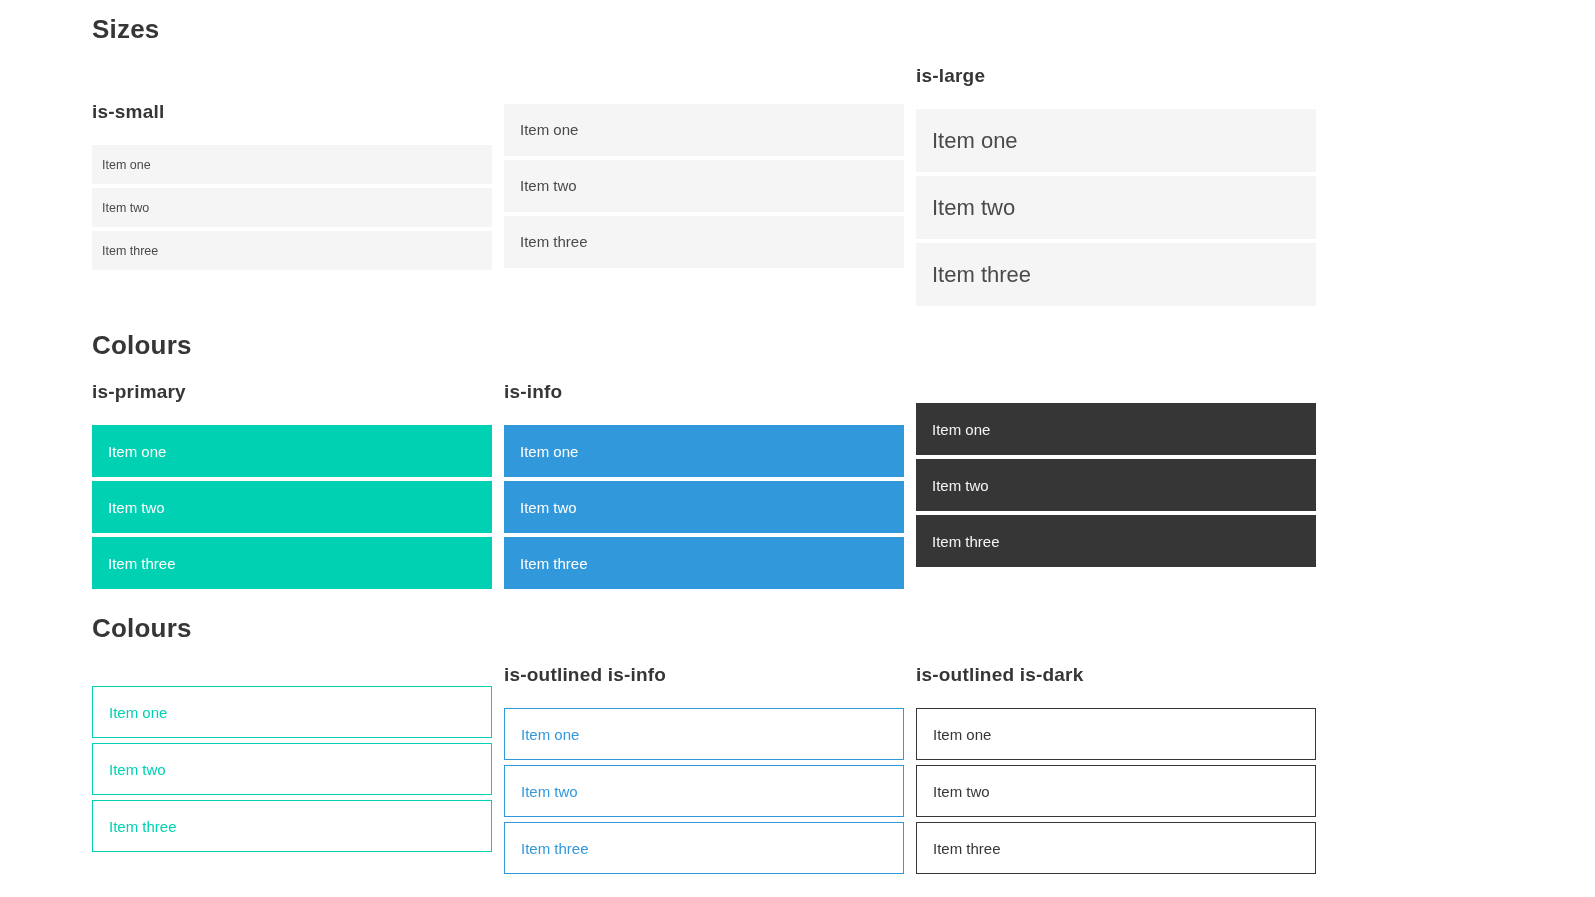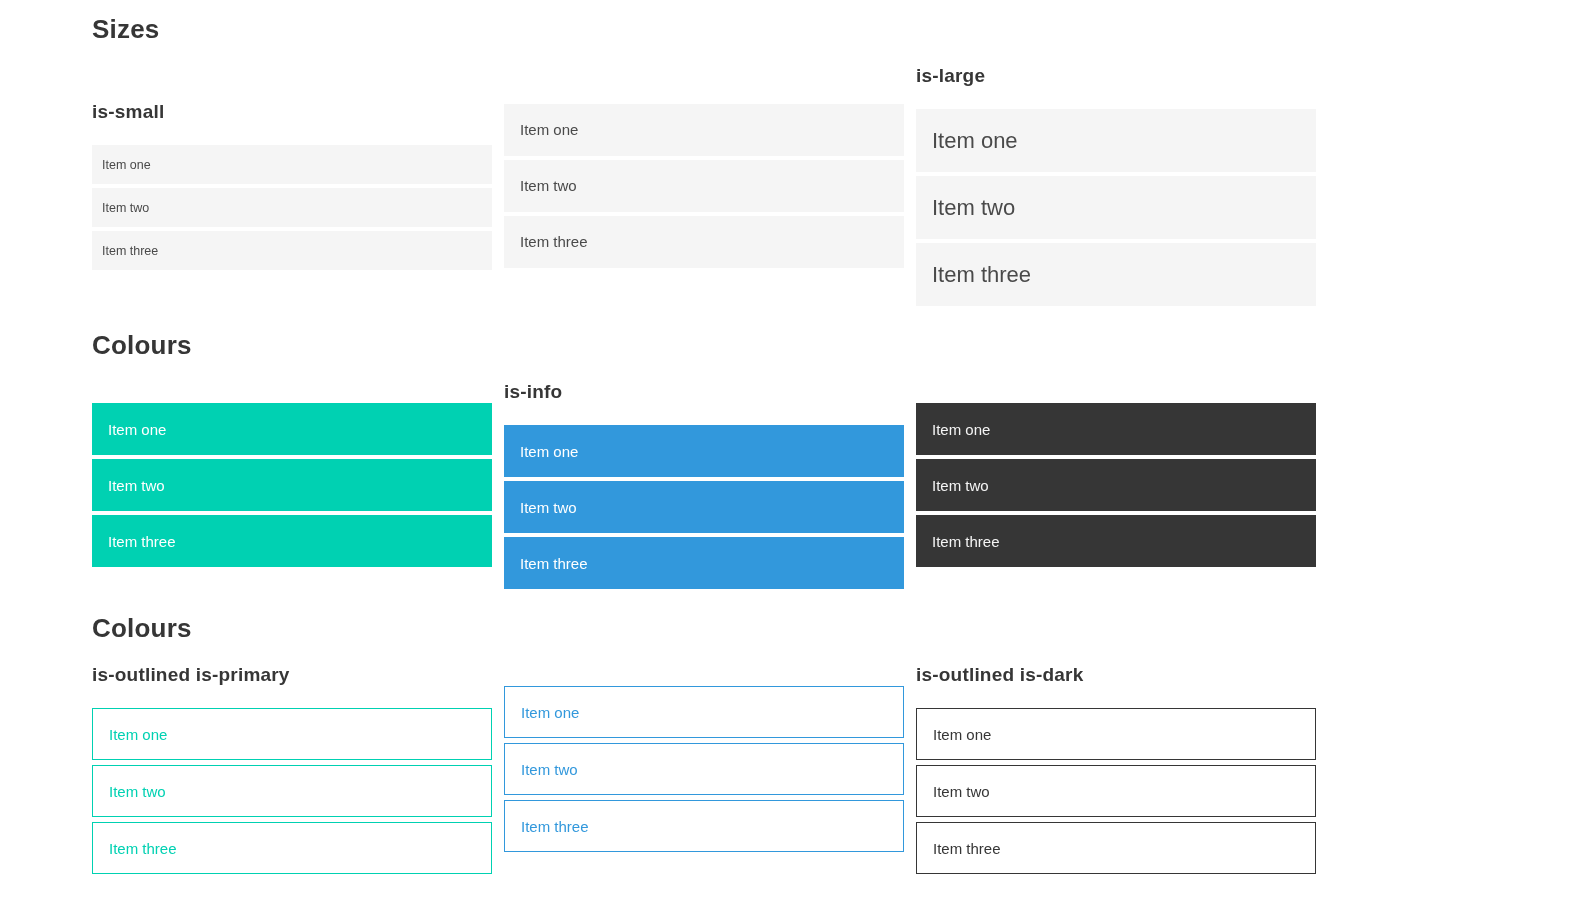--- a/index.html
+++ b/index.html
@@ -90,20 +90,21 @@
           <div class="item">Item three</div>
         </div>
       </div>
     </div>
   </div>
 
   <div class="section">
     <h1 class="section-title">Colours</h1>
     <div class="columns">
       <div class="column">
+        <h2 class="group-label">is-primary</h2>
         <div class="list color-primary">
           <div class="item">Item one</div>
           <div class="item">Item two</div>
           <div class="item">Item three</div>
         </div>
       </div>
       <div class="column">
         <h2 class="group-label">is-info</h2>
         <div class="list color-info">
           <div class="item">Item one</div>
@@ -118,28 +119,28 @@
           <div class="item">Item three</div>
         </div>
       </div>
     </div>
   </div>
 
   <div class="section">
     <h1 class="section-title">Colours</h1>
     <div class="columns">
       <div class="column">
-        <h2 class="group-label">is-outlined is-primary</h2>
         <div class="list outline-primary">
           <div class="item">Item one</div>
           <div class="item">Item two</div>
           <div class="item">Item three</div>
         </div>
       </div>
       <div class="column">
+        <h2 class="group-label">is-outlined is-info</h2>
         <div class="list outline-info">
           <div class="item">Item one</div>
           <div class="item">Item two</div>
           <div class="item">Item three</div>
         </div>
       </div>
       <div class="column">
         <h2 class="group-label">is-outlined is-dark</h2>
         <div class="list outline-dark">
           <div class="item">Item one</div>

